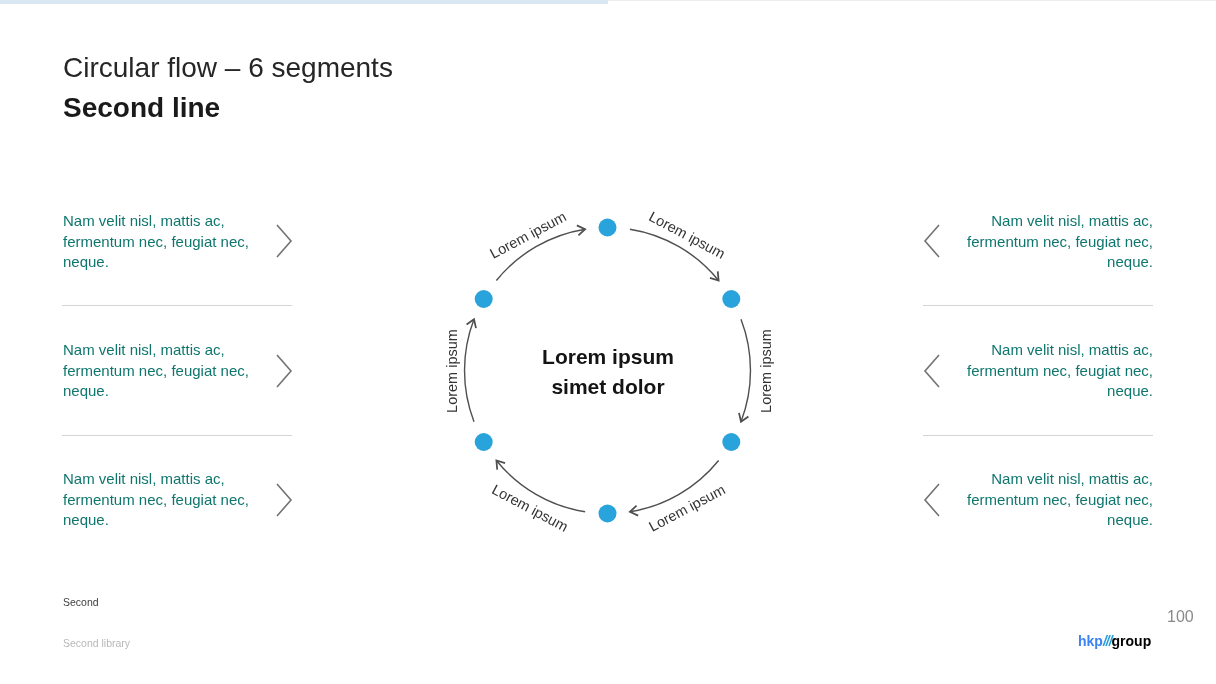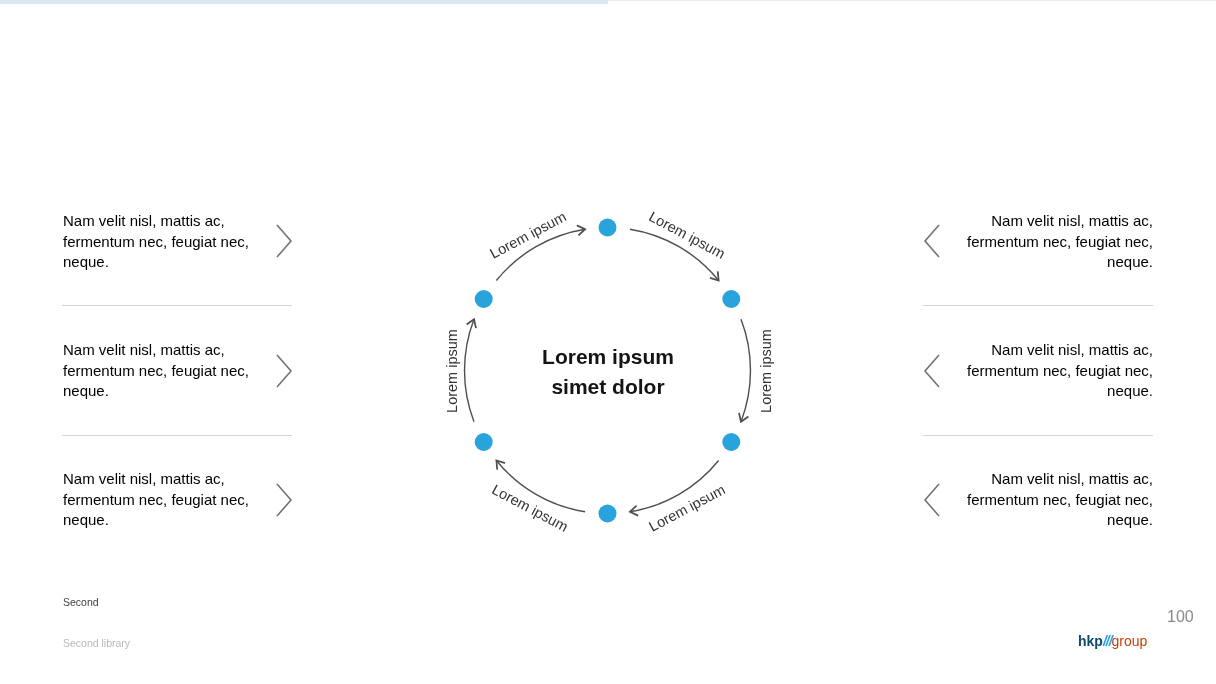--- a/index.html
+++ b/index.html
@@ -10,21 +10,21 @@
   }
   .top-strip { position:absolute; left:0; top:0; width:608px; height:4px; background:#d9e7f2; }
   .top-edge-right { position:absolute; left:608px; top:0; width:608px; height:1px; background:#ededed; }
 
   .title-block { position:absolute; left:63px; top:48px; }
   .title-line1 { font-size:28px; line-height:40px; font-weight:400; color:#262626; }
   .title-line2 { font-size:28px; line-height:40px; font-weight:700; color:#1a1a1a; }
 
   .col-text {
     position:absolute; width:218px; font-size:15px; line-height:20.7px;
-    color:#000000; white-space:pre-line;
+    color:#0f766e; white-space:pre-line;
   }
   .col-text.left  { left:63px;  text-align:left; }
   .col-text.right { left:935px; text-align:right; }
   .row1 { top:211px; } .row2 { top:340px; } .row3 { top:469px; }
 
   .divider { position:absolute; width:230px; height:1px; background:#d4d4d4; }
   .divider.left  { left:62px; }
   .divider.right { left:923px; }
   .div1 { top:305px; } .div2 { top:435px; }
 
@@ -48,32 +48,36 @@
 
   .center-text {
     position:absolute; left:498px; top:342px; width:220px; text-align:center;
     font-size:21px; font-weight:700; line-height:30px; color:#141414; white-space:pre-line;
   }
 
   .source-label { position:absolute; left:63px; top:596px; font-size:10.5px; color:#3d3d3d; }
   .slide-library-label { position:absolute; left:63px; top:637px; font-size:10.5px; color:#b8b8b8; }
 
   .logo { position:absolute; left:1078px; top:633px; font-size:14px; line-height:16px; white-space:nowrap; }
-  .logo-hkp { font-weight:700; color:#0c4a6e; }
+  .logo-hkp { font-weight:700; color:#3b82f6; }
   .logo-slashes { font-weight:700; font-style:italic; color:#2aa0db; letter-spacing:-1px; }
-  .logo-group { font-weight:400; color:#c2410c; }
+  .logo-group { font-weight:700; color:#000000; }
   .page-number { position:absolute; left:1167px; top:608px; font-size:16px; color:#8a8a8a; }
 </style>
 </head>
 <body>
 
 <div class="slide">
   <div class="top-strip"></div>
   <div class="top-edge-right"></div>
 
+  <div class="title-block">
+    <div class="title-line1">Circular flow – 6 segments</div>
+    <div class="title-line2">Second line</div>
+  </div>
 
   <div class="col-text left row1">Nam velit nisl, mattis ac,
 fermentum nec, feugiat nec,
 neque.</div>
   <div class="col-text left row2">Nam velit nisl, mattis ac,
 fermentum nec, feugiat nec,
 neque.</div>
   <div class="col-text left row3">Nam velit nisl, mattis ac,
 fermentum nec, feugiat nec,
 neque.</div>

